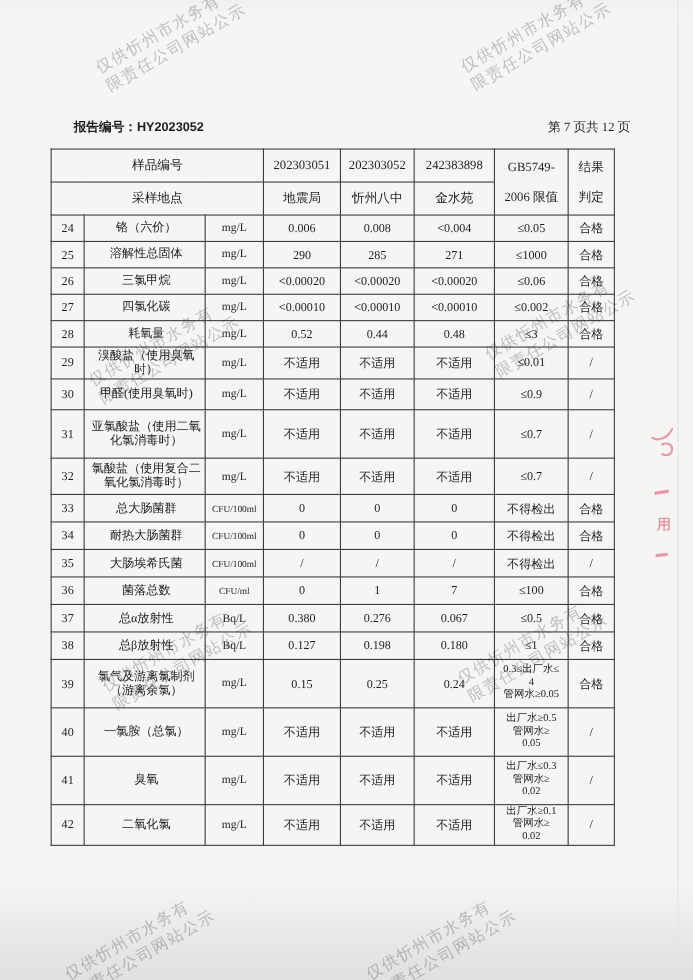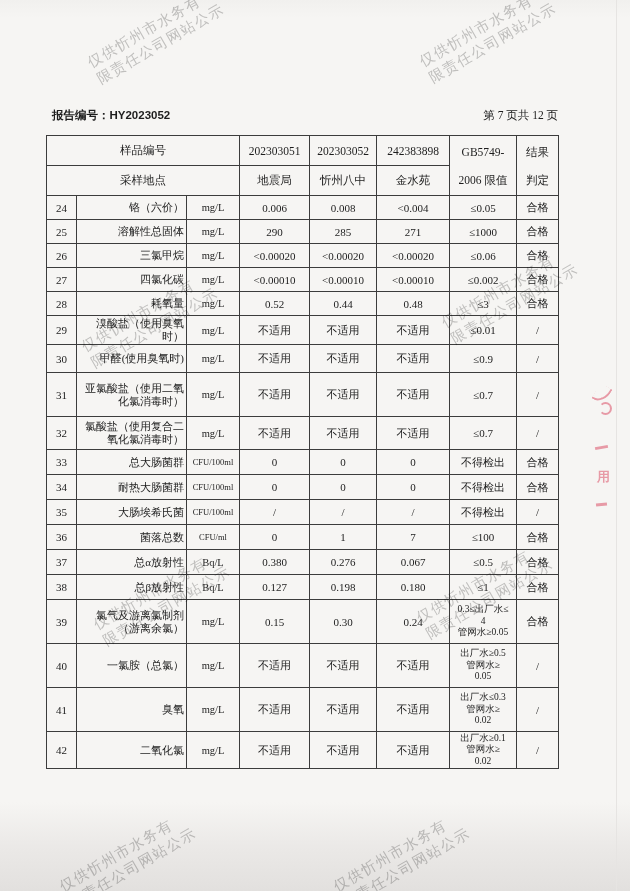--- a/index.html
+++ b/index.html
@@ -21,42 +21,42 @@
     font-family:"Liberation Sans","DejaVu Sans",sans-serif;
   }
   .title{
     position:absolute;top:78px;left:46px;width:512px;
     margin:0;text-align:center;
     font-size:16px;font-weight:700;letter-spacing:0.5px;
     font-family:"Liberation Sans","DejaVu Sans",sans-serif;
     z-index:2;
   }
   .meta{
-    position:absolute;top:106px;left:52px;width:506px;height:18px;
+    position:absolute;top:106px;left:67px;width:506px;height:18px;
     display:flex;justify-content:space-between;align-items:center;
     font-size:11.5px;z-index:2;
   }
   .meta .left{font-weight:700;font-family:"Liberation Sans","DejaVu Sans",sans-serif;}
   .meta .right{font-size:11.5px;}
   table.report{
     position:absolute;top:135px;left:46px;width:512px;
     border-collapse:collapse;table-layout:fixed;z-index:2;
   }
   .report th,.report td{
     border:1px solid #3c3c3c;
     text-align:center;vertical-align:middle;
     font-weight:normal;
     font-size:11px;
     padding:1px 2px;
     overflow:hidden;
   }
   .report thead tr{height:30px;}
   .report th{font-size:11.5px;}
   .merged-head{white-space:pre-line;line-height:28px;}
-  td.name{text-align:right;padding-left:5px;line-height:13px;margin-top:48px;}
+  td.name{text-align:center;padding-left:5px;line-height:13px;margin-top:48px;}
   td.small-unit{font-size:8.5px;}
   td.unit{font-size:10.5px;}
   td.limit-multi{font-size:9.5px;line-height:11.5px;white-space:pre-line;padding:0;}
   .stamp{position:absolute;z-index:3;}
   .stamp .arc{position:absolute;left:595px;top:385px;width:12px;height:16px;border-right:2px solid;border-bottom:2px solid;border-radius:0 0 90% 0;transform:rotate(30deg);}
   .stamp .blob{position:absolute;left:599px;top:402px;width:9px;height:9px;border:2px solid;border-radius:50%;border-left-color:transparent;}
   .stamp .dash1{position:absolute;left:595px;top:446px;width:13px;height:3px;transform:rotate(-10deg);}
   .stamp .glyph{position:absolute;left:597px;top:468px;font-size:13px;font-weight:bold;}
   .stamp .dash2{position:absolute;left:596px;top:503px;width:11px;height:3px;transform:rotate(-6deg);}
 </style>
@@ -251,21 +251,21 @@
           <td>0.198</td>
           <td>0.180</td>
           <td>≤1</td>
           <td>合格</td>
         </tr>
         <tr style="height: 44px;">
           <td>39</td>
           <td class="name">氯气及游离氯制剂（游离余氯）</td>
           <td class="unit">mg/L</td>
           <td>0.15</td>
-          <td>0.30</td>
+          <td>0.25</td>
           <td>0.24</td>
           <td class="limit-multi">0.3≤出厂水≤
 4
 管网水≥0.05</td>
           <td>合格</td>
         </tr>
         <tr style="height: 44px;">
           <td>40</td>
           <td class="name">一氯胺（总氯）</td>
           <td class="unit">mg/L</td>

